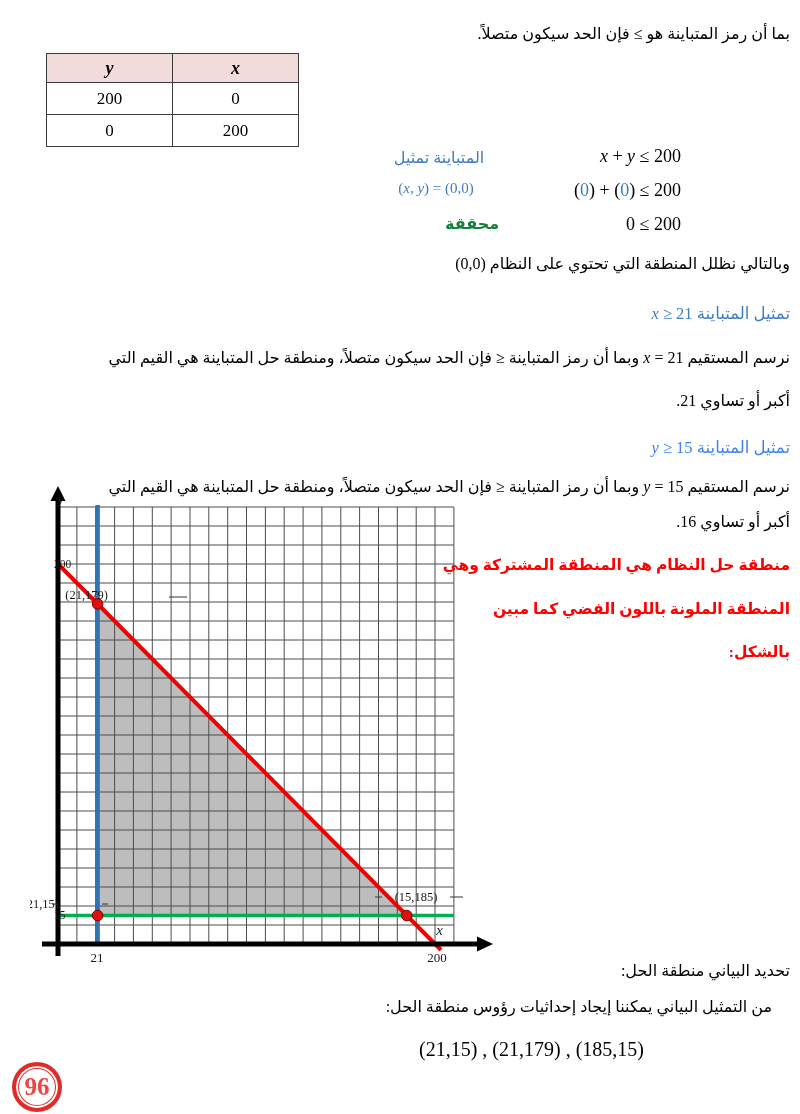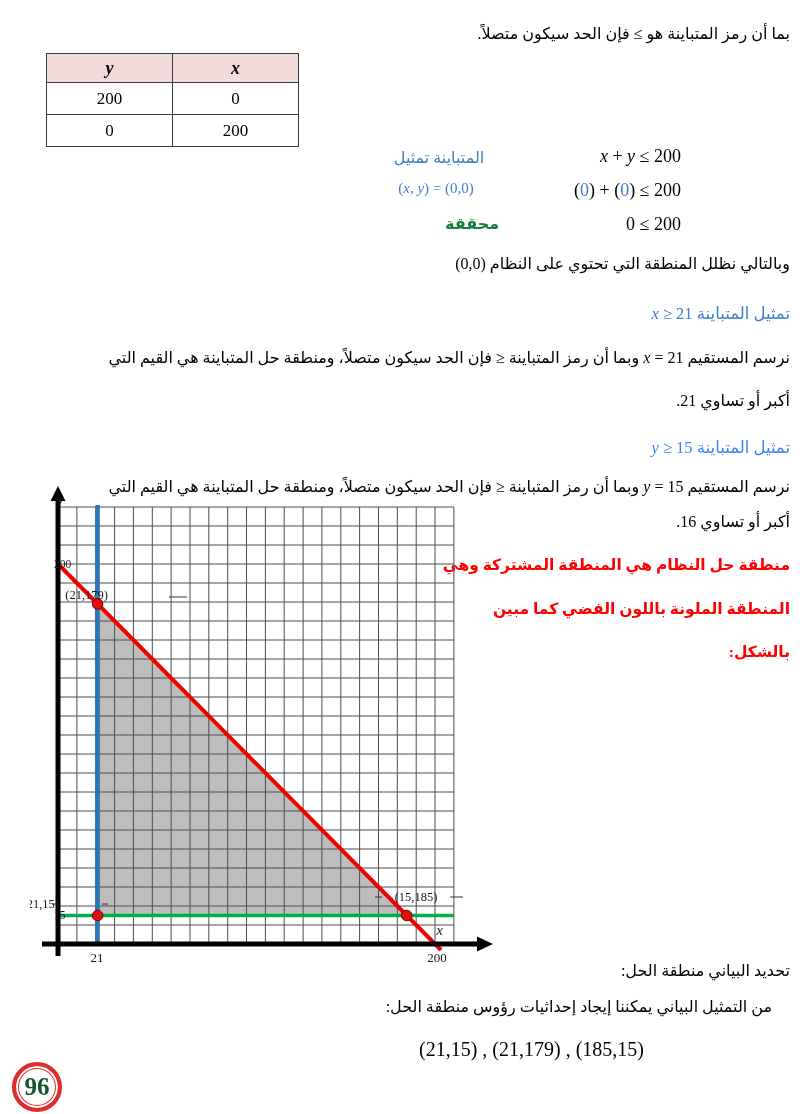--- a/index.html
+++ b/index.html
@@ -22,21 +22,21 @@
   
   .rednote{position:absolute;right:10px;font-size:15.5px;font-weight:bold;color:#FF0000;white-space:nowrap;}
   
   .graph{position:absolute;left:30px;top:486px;}
   
   .vertices{position:absolute;left:388px;top:1030px;width:256px;text-align:right;
             direction:ltr;font-size:20px;white-space:nowrap;margin-top:8px;}
   .badge{position:absolute;left:12px;top:1062px;width:42px;height:42px;border:4px solid #e02b2b;
          border-radius:50%;box-shadow:inset 0 0 0 2px #fff,inset 0 0 0 3px #e02b2b;
          display:flex;align-items:center;justify-content:center;
-         color:#14532d;font-weight:bold;font-size:25px;}
+         color:#ef4444;font-weight:bold;font-size:25px;}
   svg text{font-family:"Liberation Serif","DejaVu Serif",serif;fill:#1a1a1a;}
 </style>
 </head>
 <body>
 
 <div class="page">
 
   <div class="line" style="top:24px"><span>بما أن رمز المتباينة  هو </span><span class="math">≤</span><span> فإن الحد سيكون متصلاً.</span></div>
 
 

